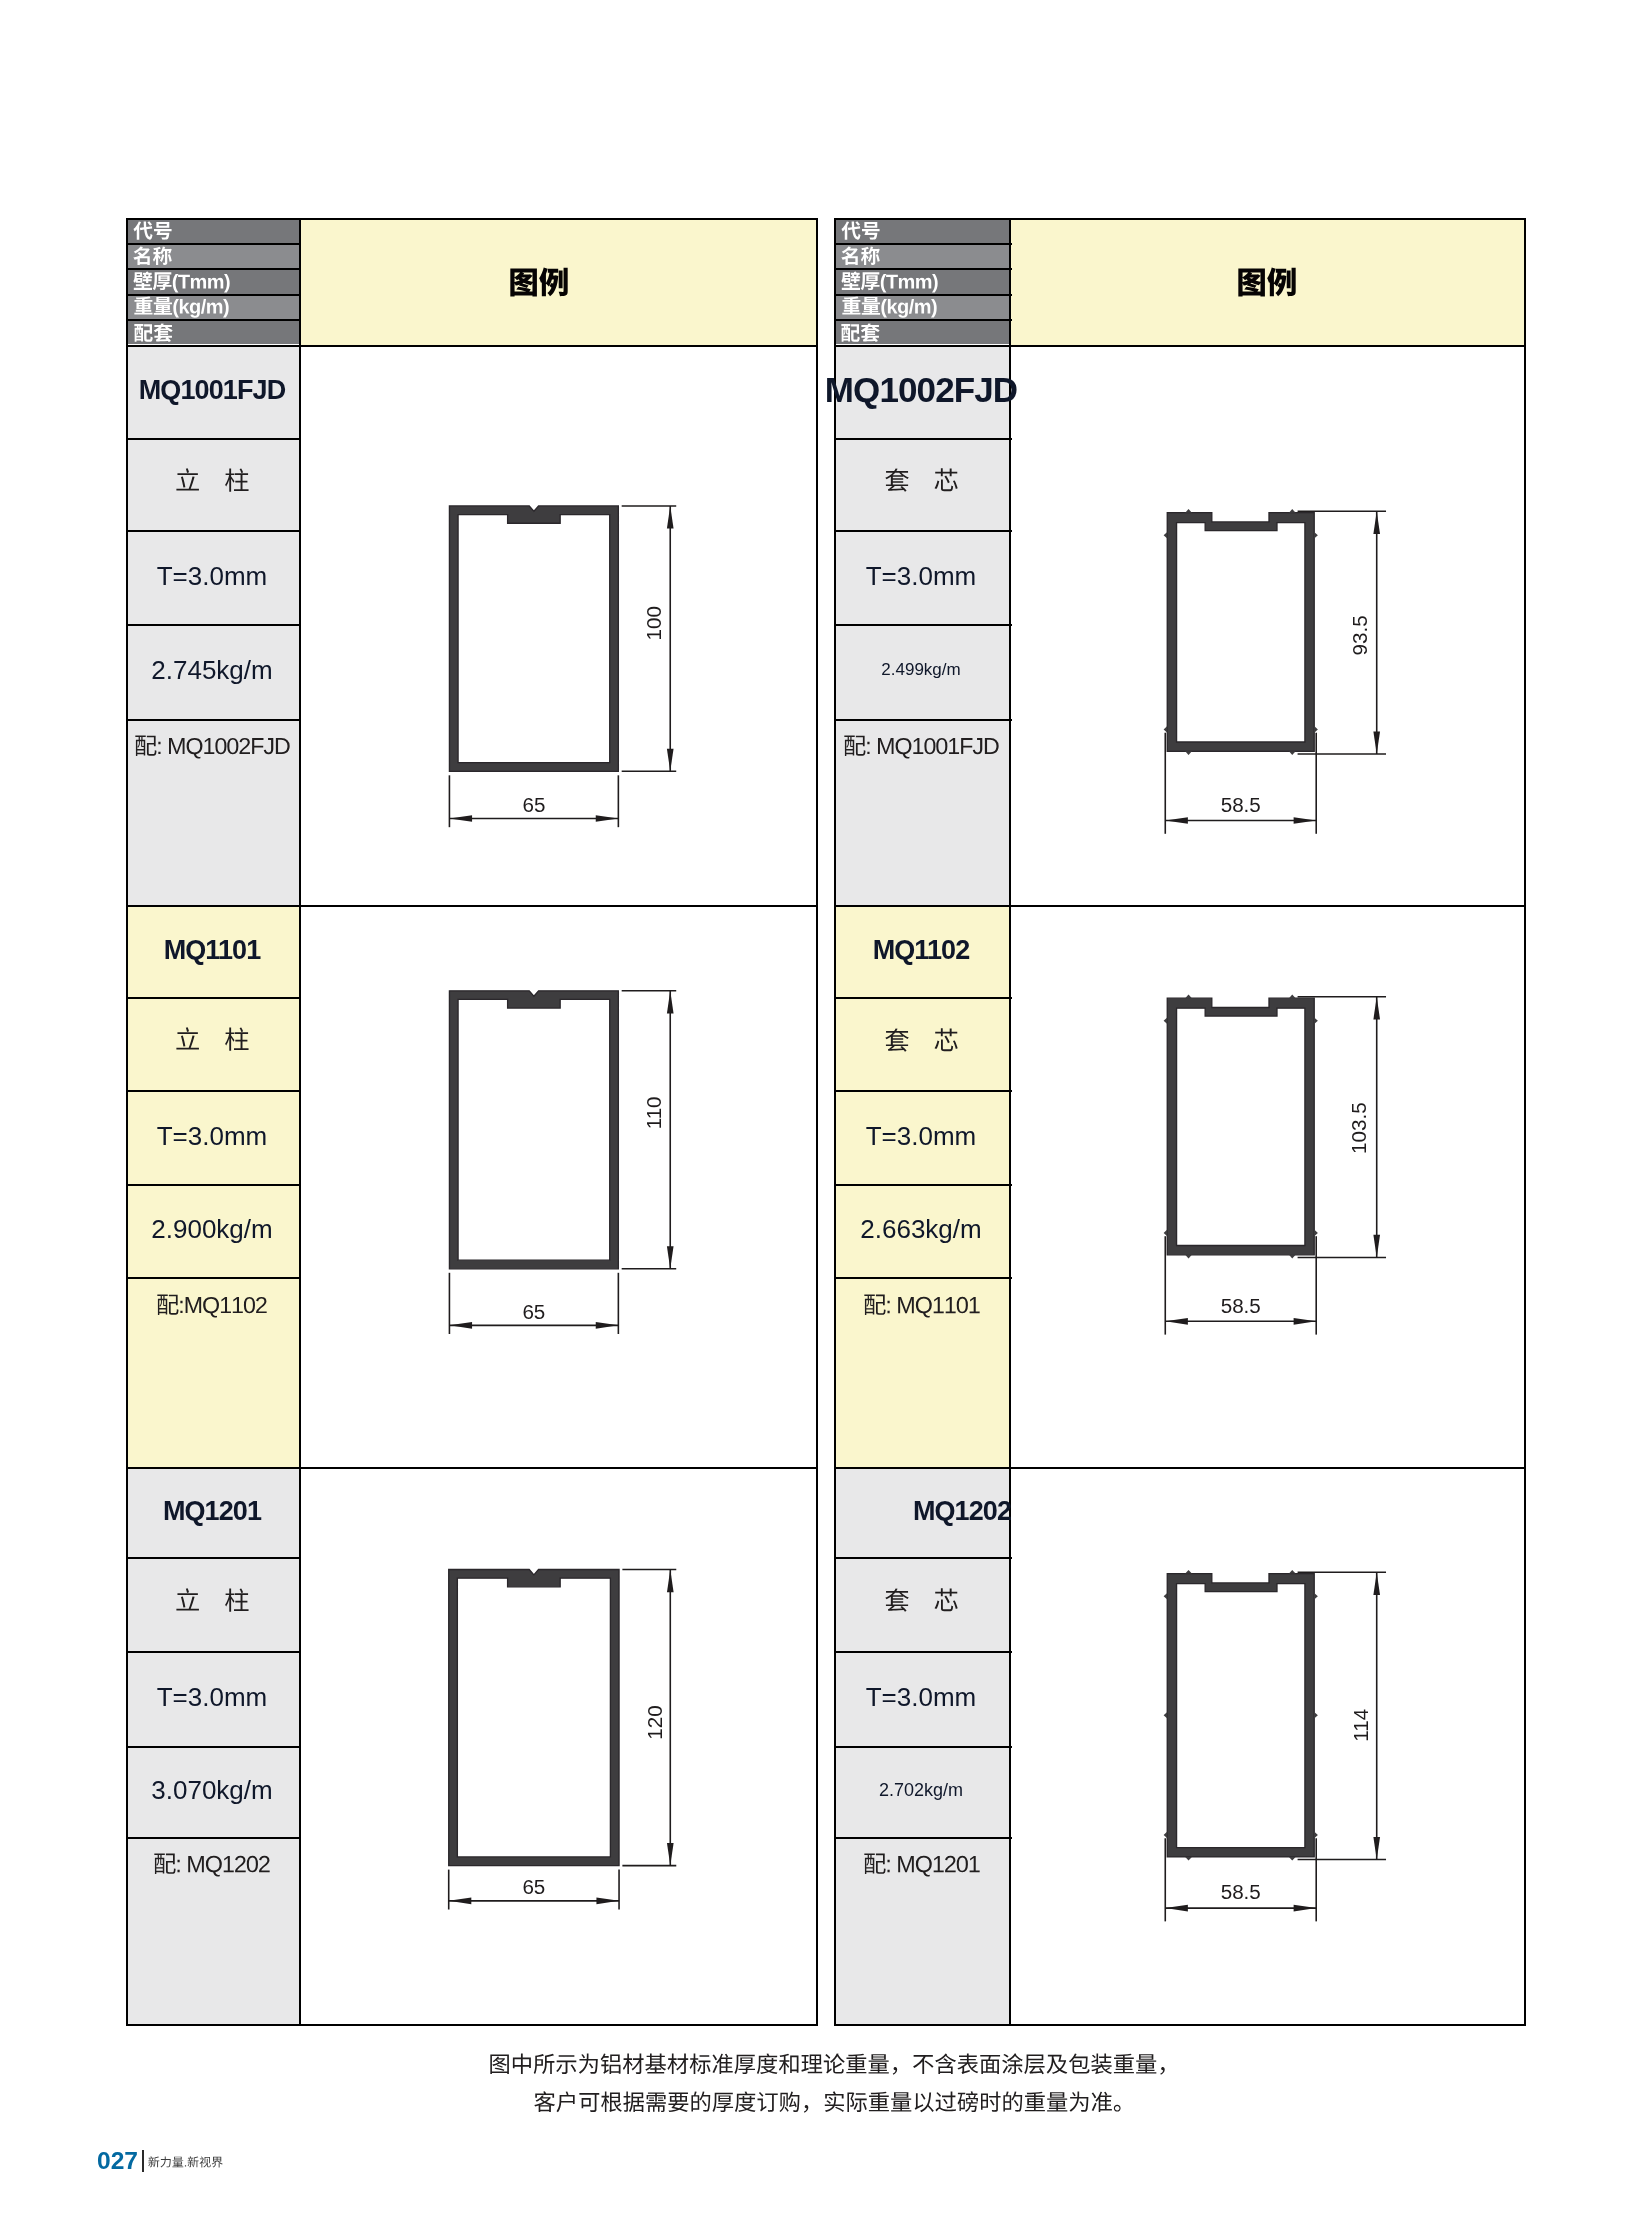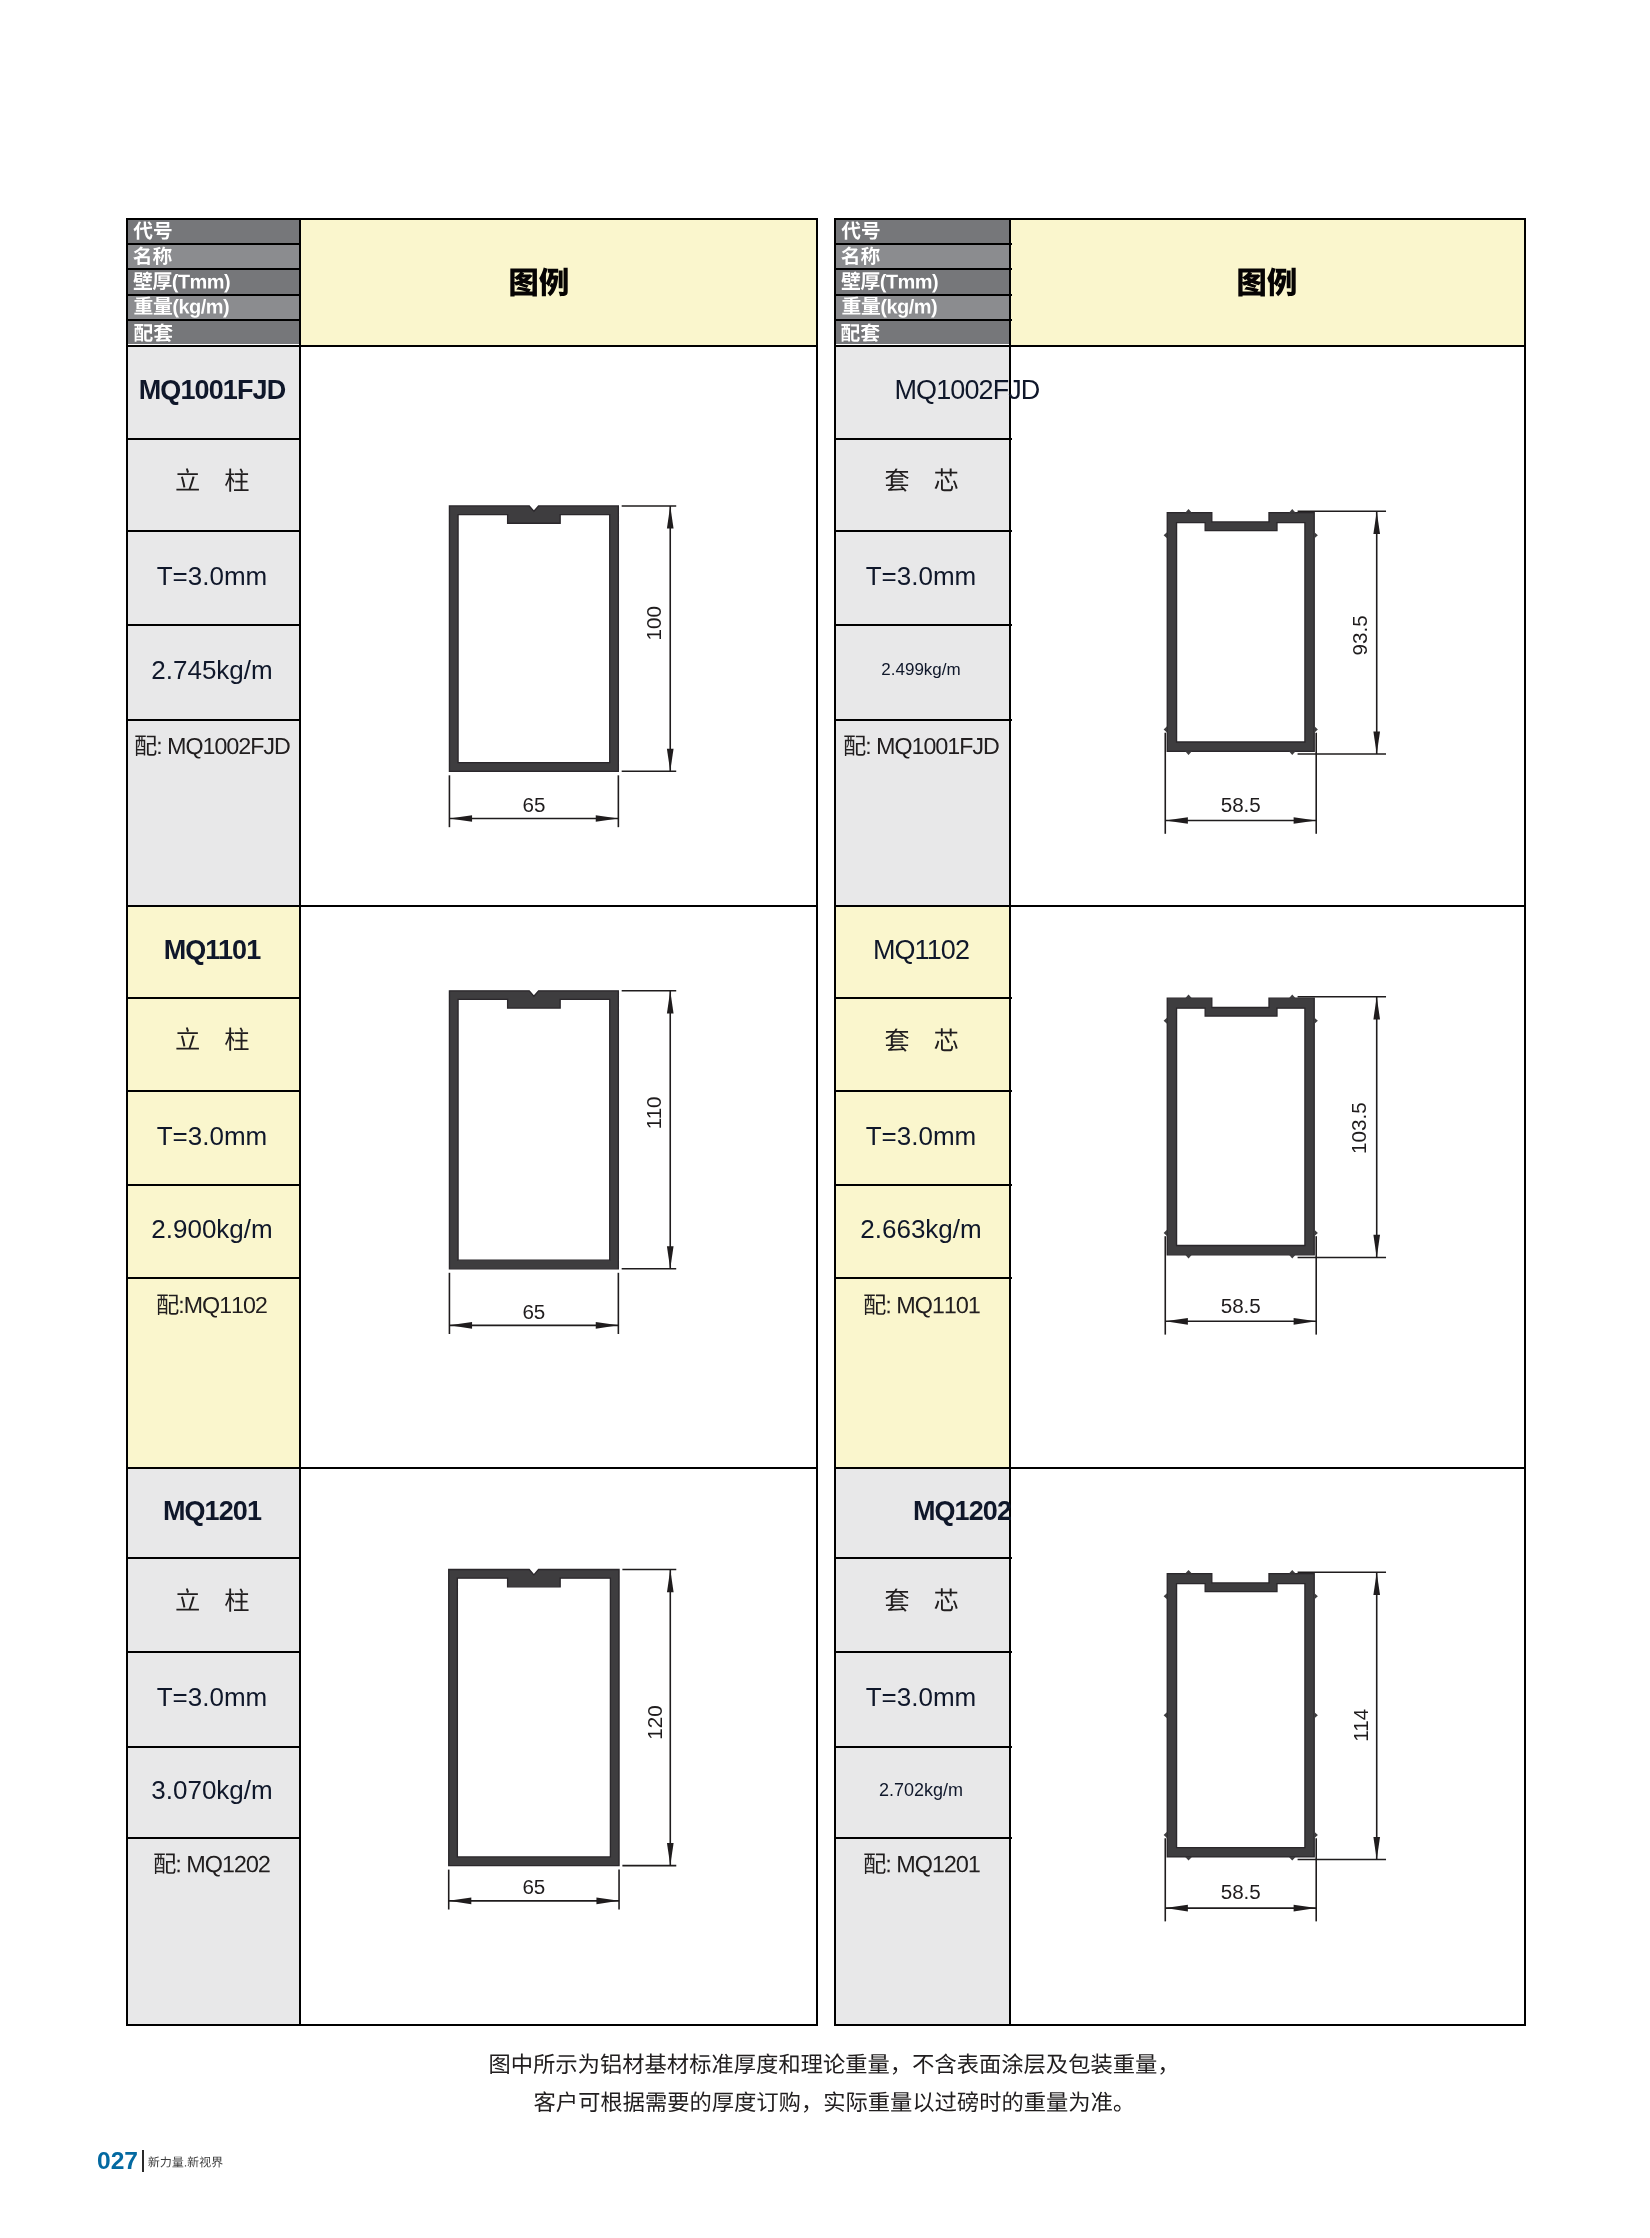--- a/index.html
+++ b/index.html
@@ -183,35 +183,35 @@
   </svg>
 
 <div class="t" style="left:212px;top:1697px;font-size:26px">T=3.0mm</div>
 
 <div class="t" style="left:212px;top:1790px;font-size:26px">3.070kg/m</div>
 
 <svg class="abs" style="left:153px;top:1852px" width="118" height="26" viewBox="-0.0 -30.0 176.9 38.6">
     <path d="M19.4 -27.8V-25.3H30V-16.8H19.5V-1.6C19.5 1.6 20.5 2.5 23.7 2.5C24.4 2.5 28.9 2.5 29.6 2.5C32.8 2.5 33.6 0.8 33.9 -4.9C33.1 -5 32.1 -5.5 31.4 -6C31.3 -0.9 31 -0 29.4 -0C28.5 -0 24.7 -0 24 -0C22.4 -0 22.1 -0.3 22.1 -1.6V-14.3H30V-11.9H32.6V-27.8ZM5 -5.5H14.7V-1.9H5ZM5 -7.5V-19.4H7.4V-16.6C7.4 -14.7 7 -12.4 5 -10.6C5.4 -10.4 5.9 -9.9 6.2 -9.6C8.4 -11.6 8.9 -14.4 8.9 -16.6V-19.4H10.8V-12.7C10.8 -11.1 11.2 -10.7 12.6 -10.7C12.9 -10.7 14.1 -10.7 14.4 -10.7H14.7V-7.5ZM2 -28V-25.7H7V-21.6H2.9V2.7H5V0.2H14.7V2.2H16.9V-21.6H12.9V-25.7H17.7V-28ZM8.9 -21.6V-25.7H11V-21.6ZM12.3 -19.4H14.7V-12.3L14.6 -12.4C14.5 -12.3 14.5 -12.3 14.1 -12.3C13.8 -12.3 13 -12.3 12.8 -12.3C12.4 -12.3 12.3 -12.3 12.3 -12.8Z M36.7 -15V-18.5H40V-15ZM36.7 0V-3.5H40V0Z M73.3 0V-16.1Q73.3 -18.7 73.4 -21.2Q72.6 -18.1 71.9 -16.4L65.7 0H63.4L57.1 -16.4L56.2 -19.3L55.6 -21.2L55.7 -19.3L55.7 -16.1V0H52.8V-24.1H57.1L63.5 -7.4Q63.9 -6.4 64.2 -5.2Q64.5 -4.1 64.6 -3.6Q64.7 -4.2 65.2 -5.6Q65.6 -7 65.8 -7.4L72 -24.1H76.2V0Z M103.2 -12.2Q103.2 -7.1 100.6 -3.8Q98 -0.5 93.5 0.1Q94.2 2.3 95.3 3.2Q96.4 4.2 98.2 4.2Q99.1 4.2 100.1 3.9V6.2Q98.6 6.6 97.1 6.6Q94.5 6.6 92.9 5.2Q91.2 3.7 90.1 0.3Q86.7 0.1 84.3 -1.4Q81.8 -3 80.6 -5.8Q79.3 -8.5 79.3 -12.2Q79.3 -17.9 82.4 -21.2Q85.6 -24.4 91.2 -24.4Q94.9 -24.4 97.6 -23Q100.3 -21.5 101.7 -18.7Q103.2 -15.9 103.2 -12.2ZM99.8 -12.2Q99.8 -16.6 97.6 -19.2Q95.3 -21.8 91.2 -21.8Q87.1 -21.8 84.8 -19.2Q82.6 -16.7 82.6 -12.2Q82.6 -7.6 84.9 -5Q87.1 -2.3 91.2 -2.3Q95.4 -2.3 97.6 -4.9Q99.8 -7.5 99.8 -12.2Z M106 0V-2.6H112.1V-21.1L106.7 -17.3V-20.2L112.4 -24.1H115.2V-2.6H121.1V0Z M123.1 0V-2.2Q123.9 -4.2 125.2 -5.7Q126.4 -7.2 127.8 -8.5Q129.2 -9.7 130.6 -10.8Q131.9 -11.8 133 -12.9Q134.1 -13.9 134.8 -15.1Q135.5 -16.3 135.5 -17.7Q135.5 -19.7 134.3 -20.8Q133.1 -21.9 131.1 -21.9Q129.1 -21.9 127.8 -20.8Q126.6 -19.8 126.3 -17.8L123.2 -18.1Q123.5 -21 125.6 -22.7Q127.8 -24.4 131.1 -24.4Q134.7 -24.4 136.7 -22.7Q138.6 -21 138.6 -17.8Q138.6 -16.4 138 -15.1Q137.3 -13.7 136.1 -12.3Q134.8 -10.9 131.2 -8Q129.3 -6.4 128.1 -5.1Q126.9 -3.8 126.4 -2.6H139V0Z M157.4 -12Q157.4 -6 155.2 -2.8Q153.1 0.3 148.9 0.3Q144.8 0.3 142.7 -2.8Q140.6 -6 140.6 -12Q140.6 -18.3 142.7 -21.3Q144.7 -24.4 149.1 -24.4Q153.3 -24.4 155.3 -21.3Q157.4 -18.2 157.4 -12ZM154.2 -12Q154.2 -17.3 153 -19.6Q151.8 -21.9 149.1 -21.9Q146.2 -21.9 145 -19.6Q143.7 -17.3 143.7 -12Q143.7 -6.9 145 -4.5Q146.2 -2.2 149 -2.2Q151.7 -2.2 153 -4.6Q154.2 -7 154.2 -12Z M159 0V-2.2Q159.9 -4.2 161.1 -5.7Q162.4 -7.2 163.8 -8.5Q165.1 -9.7 166.5 -10.8Q167.9 -11.8 168.9 -12.9Q170 -13.9 170.7 -15.1Q171.4 -16.3 171.4 -17.7Q171.4 -19.7 170.2 -20.8Q169.1 -21.9 167 -21.9Q165 -21.9 163.8 -20.8Q162.5 -19.8 162.3 -17.8L159.1 -18.1Q159.5 -21 161.6 -22.7Q163.7 -24.4 167 -24.4Q170.6 -24.4 172.6 -22.7Q174.6 -21 174.6 -17.8Q174.6 -16.4 173.9 -15.1Q173.3 -13.7 172 -12.3Q170.7 -10.9 167.2 -8Q165.2 -6.4 164 -5.1Q162.9 -3.8 162.4 -2.6H174.9V0Z" fill="#211E1F"></path>
   </svg>
 
-<div class="t" style="left:967px;top:390px;font-size:27px;font-weight:normal;letter-spacing:-0.9px">MQ1002FJD</div>
+<div class="t" style="left:921px;top:390px;font-size:35px;font-weight:bold;letter-spacing:-0.9px">MQ1002FJD</div>
 
 <svg class="abs" style="left:884px;top:467px" width="75" height="26" viewBox="-0.6 -34.0 112.9 39.0">
     <path d="M22.3 -25.6C23.4 -24.3 24.7 -23 26.2 -21.7H12.4C13.9 -23 15.1 -24.3 16.2 -25.6ZM6.2 2.1C7.4 1.7 9.3 1.6 28.8 0.6C29.6 1.5 30.4 2.4 30.9 3L33.4 1.6C31.9 -0.3 28.8 -3.3 26.4 -5.4L24.1 -4.1C24.9 -3.3 25.8 -2.5 26.8 -1.6L10.2 -0.8C12.1 -2.1 13.9 -3.8 15.7 -5.5H35.7V-7.9H12.7V-10.5H28.3V-12.5H12.7V-15H28.3V-17H12.7V-19.4H28.2V-20.1C30.4 -18.5 32.7 -17.1 34.8 -16.1C35.3 -16.8 36.1 -17.7 36.7 -18.3C32.9 -19.8 28.5 -22.6 25.5 -25.6H35.6V-28.2H18.1C18.7 -29.2 19.3 -30.3 19.9 -31.4L16.9 -31.9C16.3 -30.7 15.6 -29.4 14.7 -28.2H2.5V-25.6H12.7C10 -22.7 6.2 -19.9 1.4 -17.9C2 -17.4 2.8 -16.4 3.2 -15.7C5.6 -16.8 7.8 -18.1 9.7 -19.5V-7.9H2.3V-5.5H11.9C10.1 -3.7 8.3 -2.2 7.6 -1.8C6.8 -1.1 6 -0.7 5.3 -0.6C5.7 0.2 6 1.5 6.2 2.1Z M85.2 -15.1V-2.1C85.2 1.4 86.3 2.3 90.4 2.3C91.3 2.3 97.3 2.3 98.3 2.3C102.1 2.3 103 0.8 103.4 -5.2C102.6 -5.4 101.4 -5.8 100.7 -6.3C100.5 -1.3 100.2 -0.5 98.1 -0.5C96.7 -0.5 91.7 -0.5 90.6 -0.5C88.4 -0.5 88 -0.7 88 -2.1V-15.1ZM103.2 -13.1C105.1 -9.2 106.9 -4.1 107.5 -1L110.3 -1.9C109.7 -5.1 107.8 -10 105.9 -13.9ZM79.9 -13.6C79.2 -9.8 77.6 -5.1 75.5 -2.1L78.2 -0.8C80.3 -3.9 81.7 -8.9 82.6 -12.8ZM90.4 -19.9C92.6 -16.7 94.8 -12.3 95.6 -9.6L98.3 -11C97.4 -13.7 95 -17.9 92.9 -21.1ZM98.3 -31.9V-27H87.8V-32H85V-27H76.5V-24.2H85V-20H87.8V-24.2H98.3V-20H101.2V-24.2H109.7V-27H101.2V-31.9Z" fill="#211E1F"></path>
   </svg>
 
 <div class="t" style="left:921px;top:576px;font-size:26px">T=3.0mm</div>
 
 <div class="t" style="left:921px;top:670px;font-size:17px">2.499kg/m</div>
 
 <svg class="abs" style="left:843px;top:734px" width="157" height="26" viewBox="-0.0 -30.0 236.7 38.6">
     <path d="M19.4 -27.8V-25.3H30V-16.8H19.5V-1.6C19.5 1.6 20.5 2.5 23.7 2.5C24.4 2.5 28.9 2.5 29.6 2.5C32.8 2.5 33.6 0.8 33.9 -4.9C33.1 -5 32.1 -5.5 31.4 -6C31.3 -0.9 31 -0 29.4 -0C28.5 -0 24.7 -0 24 -0C22.4 -0 22.1 -0.3 22.1 -1.6V-14.3H30V-11.9H32.6V-27.8ZM5 -5.5H14.7V-1.9H5ZM5 -7.5V-19.4H7.4V-16.6C7.4 -14.7 7 -12.4 5 -10.6C5.4 -10.4 5.9 -9.9 6.2 -9.6C8.4 -11.6 8.9 -14.4 8.9 -16.6V-19.4H10.8V-12.7C10.8 -11.1 11.2 -10.7 12.6 -10.7C12.9 -10.7 14.1 -10.7 14.4 -10.7H14.7V-7.5ZM2 -28V-25.7H7V-21.6H2.9V2.7H5V0.2H14.7V2.2H16.9V-21.6H12.9V-25.7H17.7V-28ZM8.9 -21.6V-25.7H11V-21.6ZM12.3 -19.4H14.7V-12.3L14.6 -12.4C14.5 -12.3 14.5 -12.3 14.1 -12.3C13.8 -12.3 13 -12.3 12.8 -12.3C12.4 -12.3 12.3 -12.3 12.3 -12.8Z M36.7 -15V-18.5H40V-15ZM36.7 0V-3.5H40V0Z M73.3 0V-16.1Q73.3 -18.7 73.4 -21.2Q72.6 -18.1 71.9 -16.4L65.7 0H63.4L57.1 -16.4L56.2 -19.3L55.6 -21.2L55.7 -19.3L55.7 -16.1V0H52.8V-24.1H57.1L63.5 -7.4Q63.9 -6.4 64.2 -5.2Q64.5 -4.1 64.6 -3.6Q64.7 -4.2 65.2 -5.6Q65.6 -7 65.8 -7.4L72 -24.1H76.2V0Z M103.2 -12.2Q103.2 -7.1 100.6 -3.8Q98 -0.5 93.5 0.1Q94.2 2.3 95.3 3.2Q96.4 4.2 98.2 4.2Q99.1 4.2 100.1 3.9V6.2Q98.6 6.6 97.1 6.6Q94.5 6.6 92.9 5.2Q91.2 3.7 90.1 0.3Q86.7 0.1 84.3 -1.4Q81.8 -3 80.6 -5.8Q79.3 -8.5 79.3 -12.2Q79.3 -17.9 82.4 -21.2Q85.6 -24.4 91.2 -24.4Q94.9 -24.4 97.6 -23Q100.3 -21.5 101.7 -18.7Q103.2 -15.9 103.2 -12.2ZM99.8 -12.2Q99.8 -16.6 97.6 -19.2Q95.3 -21.8 91.2 -21.8Q87.1 -21.8 84.8 -19.2Q82.6 -16.7 82.6 -12.2Q82.6 -7.6 84.9 -5Q87.1 -2.3 91.2 -2.3Q95.4 -2.3 97.6 -4.9Q99.8 -7.5 99.8 -12.2Z M106 0V-2.6H112.1V-21.1L106.7 -17.3V-20.2L112.4 -24.1H115.2V-2.6H121.1V0Z M139.4 -12Q139.4 -6 137.3 -2.8Q135.1 0.3 131 0.3Q126.8 0.3 124.7 -2.8Q122.7 -6 122.7 -12Q122.7 -18.3 124.7 -21.3Q126.7 -24.4 131.1 -24.4Q135.3 -24.4 137.4 -21.3Q139.4 -18.2 139.4 -12ZM136.3 -12Q136.3 -17.3 135.1 -19.6Q133.9 -21.9 131.1 -21.9Q128.2 -21.9 127 -19.6Q125.8 -17.3 125.8 -12Q125.8 -6.9 127 -4.5Q128.3 -2.2 131 -2.2Q133.7 -2.2 135 -4.6Q136.3 -7 136.3 -12Z M157.4 -12Q157.4 -6 155.2 -2.8Q153.1 0.3 148.9 0.3Q144.8 0.3 142.7 -2.8Q140.6 -6 140.6 -12Q140.6 -18.3 142.7 -21.3Q144.7 -24.4 149.1 -24.4Q153.3 -24.4 155.3 -21.3Q157.4 -18.2 157.4 -12ZM154.2 -12Q154.2 -17.3 153 -19.6Q151.8 -21.9 149.1 -21.9Q146.2 -21.9 145 -19.6Q143.7 -17.3 143.7 -12Q143.7 -6.9 145 -4.5Q146.2 -2.2 149 -2.2Q151.7 -2.2 153 -4.6Q154.2 -7 154.2 -12Z M159.9 0V-2.6H166V-21.1L160.6 -17.3V-20.2L166.3 -24.1H169.1V-2.6H175V0Z M181.3 -21.4V-12.5H194.8V-9.8H181.3V0H178.1V-24.1H195.2V-21.4Z M202.9 0.3Q196.8 0.3 195.6 -6L198.8 -6.5Q199.1 -4.5 200.2 -3.4Q201.3 -2.3 202.9 -2.3Q204.7 -2.3 205.7 -3.5Q206.7 -4.8 206.7 -7.1V-21.4H202.1V-24.1H210V-7.2Q210 -3.7 208.1 -1.7Q206.2 0.3 202.9 0.3Z M234.7 -12.3Q234.7 -8.6 233.2 -5.8Q231.8 -3 229.1 -1.5Q226.4 0 222.9 0H213.9V-24.1H221.9Q228 -24.1 231.3 -21Q234.7 -17.9 234.7 -12.3ZM231.4 -12.3Q231.4 -16.8 228.9 -19.1Q226.5 -21.5 221.8 -21.5H217.2V-2.6H222.6Q225.2 -2.6 227.2 -3.8Q229.2 -4.9 230.3 -7.1Q231.4 -9.3 231.4 -12.3Z" fill="#211E1F"></path>
   </svg>
 
-<div class="t" style="left:921px;top:950px;font-size:27px;font-weight:normal;letter-spacing:-0.9px">MQ1102</div>
+<div class="t" style="left:921px;top:950px;font-size:27px;font-weight:bold;letter-spacing:-0.9px">MQ1102</div>
 
 <svg class="abs" style="left:884px;top:1027px" width="75" height="26" viewBox="-0.6 -34.0 112.9 39.0">
     <path d="M22.3 -25.6C23.4 -24.3 24.7 -23 26.2 -21.7H12.4C13.9 -23 15.1 -24.3 16.2 -25.6ZM6.2 2.1C7.4 1.7 9.3 1.6 28.8 0.6C29.6 1.5 30.4 2.4 30.9 3L33.4 1.6C31.9 -0.3 28.8 -3.3 26.4 -5.4L24.1 -4.1C24.9 -3.3 25.8 -2.5 26.8 -1.6L10.2 -0.8C12.1 -2.1 13.9 -3.8 15.7 -5.5H35.7V-7.9H12.7V-10.5H28.3V-12.5H12.7V-15H28.3V-17H12.7V-19.4H28.2V-20.1C30.4 -18.5 32.7 -17.1 34.8 -16.1C35.3 -16.8 36.1 -17.7 36.7 -18.3C32.9 -19.8 28.5 -22.6 25.5 -25.6H35.6V-28.2H18.1C18.7 -29.2 19.3 -30.3 19.9 -31.4L16.9 -31.9C16.3 -30.7 15.6 -29.4 14.7 -28.2H2.5V-25.6H12.7C10 -22.7 6.2 -19.9 1.4 -17.9C2 -17.4 2.8 -16.4 3.2 -15.7C5.6 -16.8 7.8 -18.1 9.7 -19.5V-7.9H2.3V-5.5H11.9C10.1 -3.7 8.3 -2.2 7.6 -1.8C6.8 -1.1 6 -0.7 5.3 -0.6C5.7 0.2 6 1.5 6.2 2.1Z M85.2 -15.1V-2.1C85.2 1.4 86.3 2.3 90.4 2.3C91.3 2.3 97.3 2.3 98.3 2.3C102.1 2.3 103 0.8 103.4 -5.2C102.6 -5.4 101.4 -5.8 100.7 -6.3C100.5 -1.3 100.2 -0.5 98.1 -0.5C96.7 -0.5 91.7 -0.5 90.6 -0.5C88.4 -0.5 88 -0.7 88 -2.1V-15.1ZM103.2 -13.1C105.1 -9.2 106.9 -4.1 107.5 -1L110.3 -1.9C109.7 -5.1 107.8 -10 105.9 -13.9ZM79.9 -13.6C79.2 -9.8 77.6 -5.1 75.5 -2.1L78.2 -0.8C80.3 -3.9 81.7 -8.9 82.6 -12.8ZM90.4 -19.9C92.6 -16.7 94.8 -12.3 95.6 -9.6L98.3 -11C97.4 -13.7 95 -17.9 92.9 -21.1ZM98.3 -31.9V-27H87.8V-32H85V-27H76.5V-24.2H85V-20H87.8V-24.2H98.3V-20H101.2V-24.2H109.7V-27H101.2V-31.9Z" fill="#211E1F"></path>
   </svg>
 
 <div class="t" style="left:921px;top:1136px;font-size:26px">T=3.0mm</div>
 
 <div class="t" style="left:921px;top:1229px;font-size:26px">2.663kg/m</div>
 
 <svg class="abs" style="left:863px;top:1293px" width="118" height="26" viewBox="-0.0 -30.0 177.0 38.6">

